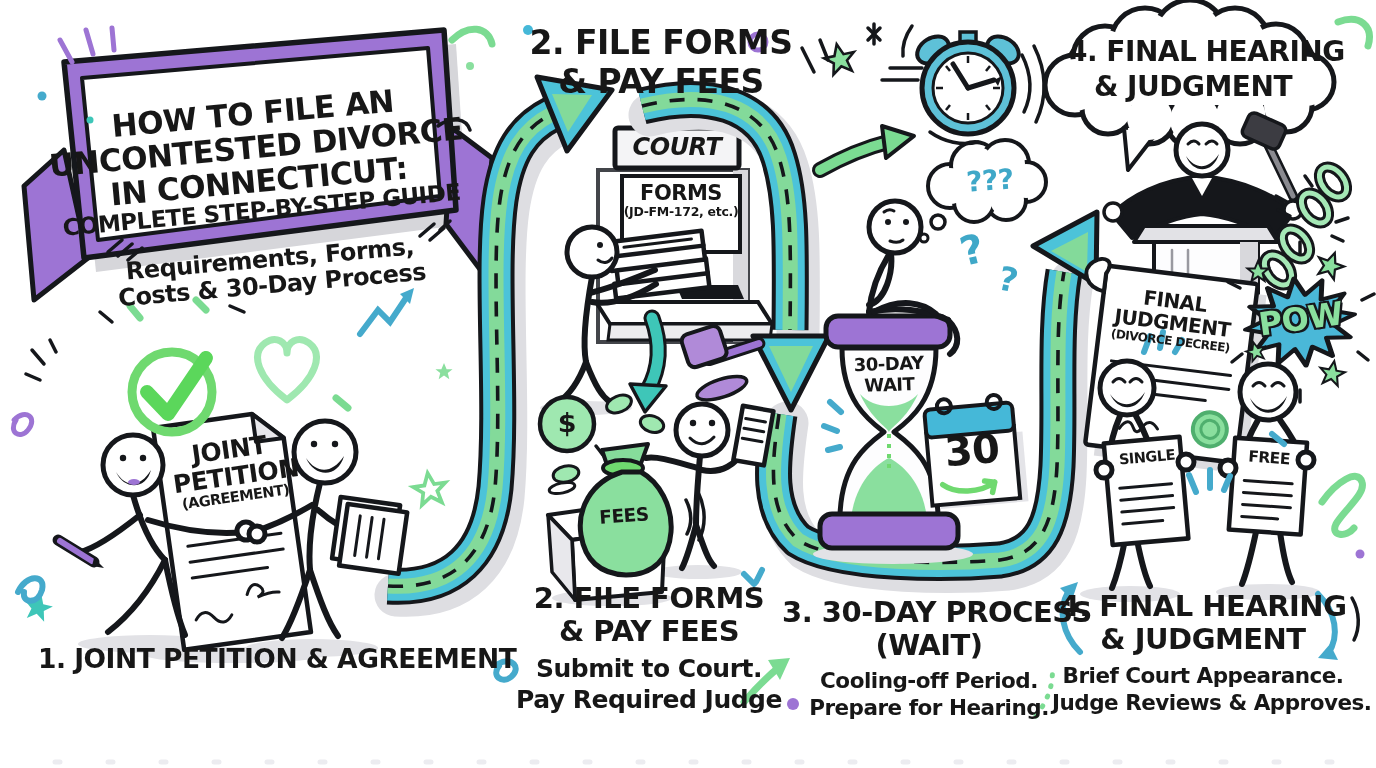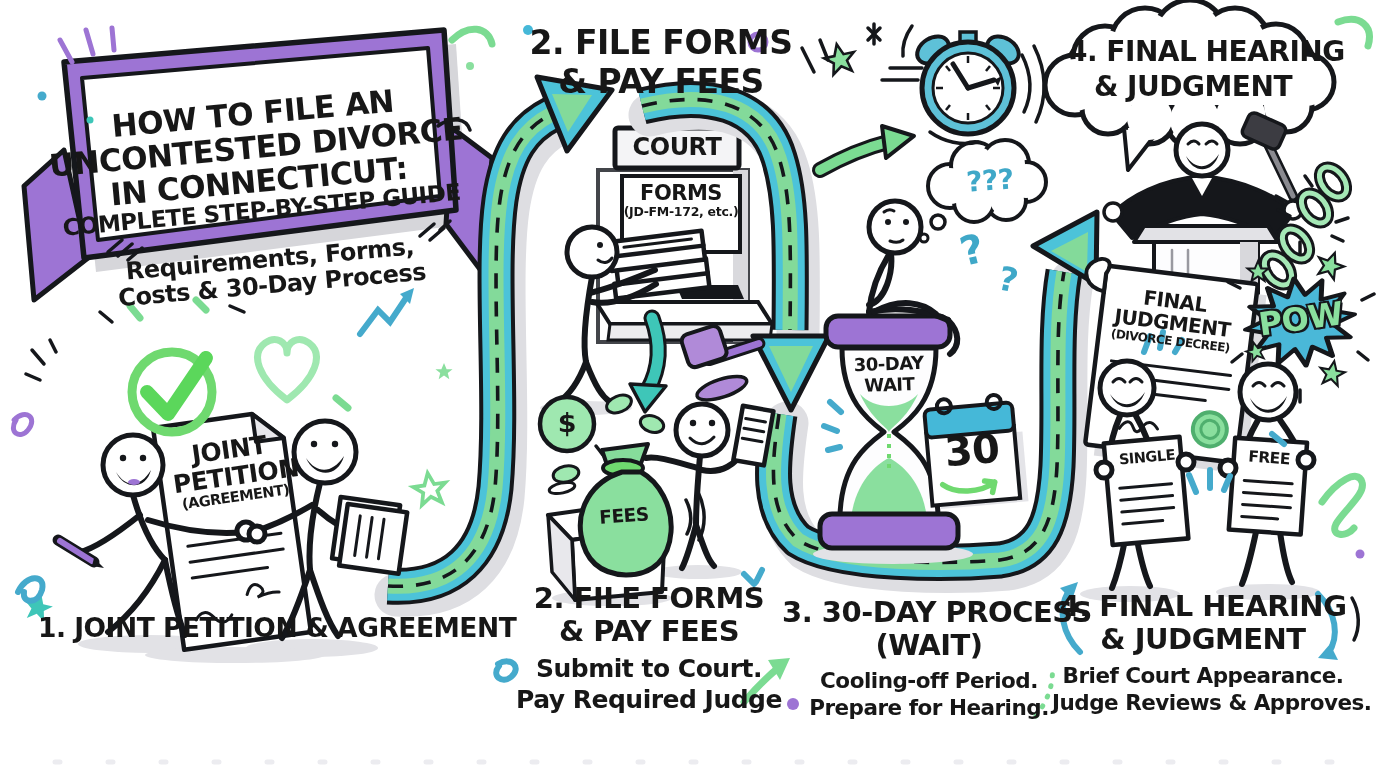--- a/index.html
+++ b/index.html
@@ -587,21 +587,21 @@
 <div class="t" style="left:116px;top:246px;width:310px;transform:rotate(-5deg);font-size:24px;">
   <div>Requirements, Forms,</div>
   <div>Costs &amp; 30-Day Process</div>
 </div>
 
 <div class="t" style="left:527px;top:24px;width:268px;font-size:33px;line-height:1.18;">
   <div>2. FILE FORMS</div>
   <div>&amp; PAY FEES</div>
 </div>
 
-<div class="t" style="left:617px;top:134px;width:120px;font-size:24px;">COURT</div>
+<div class="t" style="left:617px;top:134px;width:120px;font-size:24px;font-style:italic;">COURT</div>
 <div class="t" style="left:623px;top:182px;width:116px;">
   <div style="font-size:21px;">FORMS</div>
   <div style="font-size:12.5px;letter-spacing:-0.3px;">(JD-FM-172, etc.)</div>
 </div>
 
 <div class="t" style="left:1068px;top:34px;width:250px;font-size:28px;line-height:1.25;">
   <div>4. FINAL HEARING</div>
   <div>&amp; JUDGMENT</div>
 </div>
 
@@ -629,21 +629,21 @@
   <div style="font-size:20px;">JUDGMENT</div>
   <div style="font-size:12px;">(DIVORCE DECREE)</div>
 </div>
 
 <div class="t" style="left:1256px;top:302px;width:90px;font-size:32px;transform:rotate(-8deg);color:#8adf9e;
             text-shadow:-2px -2px 0 #15171b,2px -2px 0 #15171b,-2px 2px 0 #15171b,2px 2px 0 #15171b;">POW</div>
 
 <div class="t" style="left:1112px;top:450px;width:70px;font-size:14.5px;transform:rotate(-5deg);">SINGLE</div>
 <div class="t" style="left:1238px;top:450px;width:62px;font-size:15.5px;transform:rotate(4deg);">FREE</div>
 
-<div class="t" style="left:38px;top:613px;width:432px;">
+<div class="t" style="left:38px;top:644px;width:432px;">
   <div style="font-size:26.5px;">1. JOINT PETITION &amp; AGREEMENT</div>
 </div>
 
 <div class="t" style="left:516px;top:582px;width:266px;">
   <div style="font-size:29px;line-height:1.15;">
     <div>2. FILE FORMS</div>
     <div>&amp; PAY FEES</div>
   </div>
   <div style="font-size:25px;line-height:1.26;margin-top:4px;">
     <div>Submit to Court.</div>

